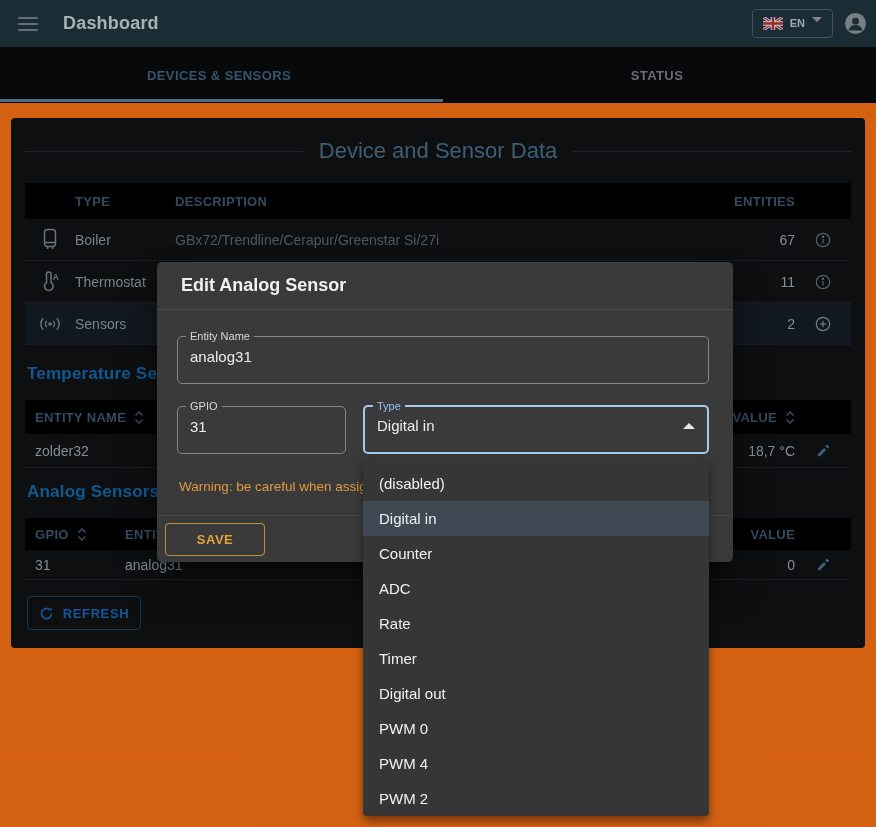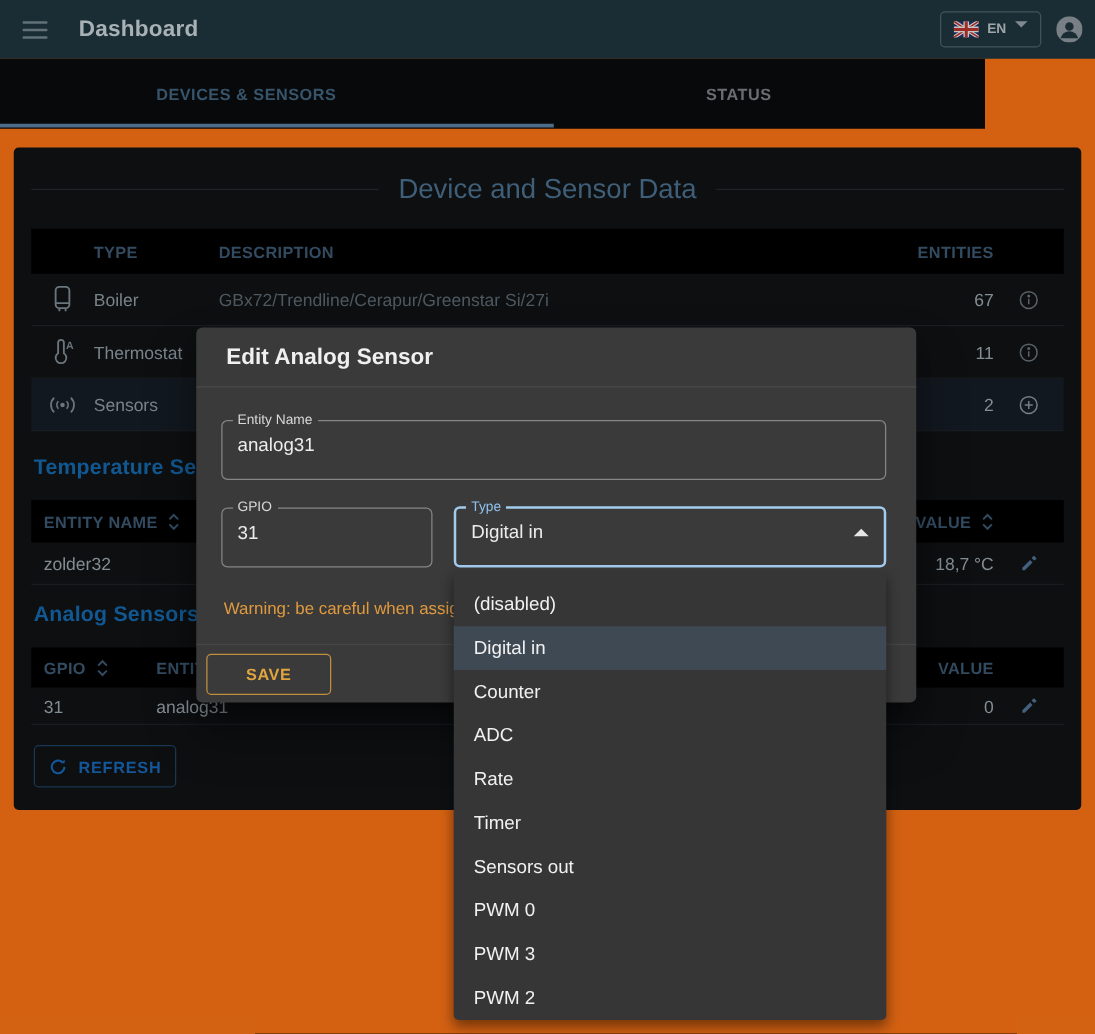--- a/index.html
+++ b/index.html
@@ -12,21 +12,21 @@
   .hamburger { width:20px; height:14px; margin-left:18px; display:flex; flex-direction:column; justify-content:space-between; cursor:pointer; }
   .hamburger span { display:block; height:2px; background:#74858d; border-radius:1px; }
   .app-title { margin-left:25px; font-size:18px; font-weight:bold; color:#c6d0d6; letter-spacing:.2px; }
   .appbar-right { margin-left:auto; display:flex; align-items:center; margin-right:10px; }
   .lang-btn { display:flex; gap:7px; border:1px solid #4e6169; border-radius:4px; padding:7px 10px; cursor:pointer; background:transparent; }
   .lang-label { font-size:11px; font-weight:bold; color:#b9c3c8; }
   .caret-down { width:0; height:0; border-left:5px solid transparent; border-right:5px solid transparent; border-top:5px solid #97a2a8; }
   .avatar { margin-left:12px; width:21px; height:21px; }
 
   
-  .tabbar { position:absolute; left:0; top:47px; width:788px; height:56px; background:#0a0b0c; display:flex; z-index:1; }
+  .tabbar { position:absolute; left:0; top:47px; width:876px; height:56px; background:#0a0b0c; display:flex; z-index:1; }
   .tab { flex:1; display:flex; align-items:center; justify-content:center; font-size:13px; font-weight:bold; letter-spacing:.4px; cursor:pointer; position:relative; }
   .tab.active { color:#40637e; }
   .tab.inactive { color:#7c8186;text-align:center; }
   .tab-underline { position:absolute; left:0; bottom:1px; width:443px; height:3px; background:#5b7fa0; }
 
   
   .card { position:absolute; left:11px; top:118px; width:854px; height:530px; background:#101214; border-radius:4px; z-index:1; }
 
   .section-title-row { position:absolute; top:20px; left:14px; right:14px; display:flex; align-items:center; }
   .section-title-row .line { flex:1; height:1px; background:#25292d; }
@@ -320,19 +320,19 @@
     </div>
   </div>
 
   <div class="dropdown">
     <div class="dd-opt">(disabled)</div>
     <div class="dd-opt selected">Digital in</div>
     <div class="dd-opt">Counter</div>
     <div class="dd-opt">ADC</div>
     <div class="dd-opt">Rate</div>
     <div class="dd-opt">Timer</div>
-    <div class="dd-opt">Sensors out</div>
+    <div class="dd-opt">Digital out</div>
     <div class="dd-opt">PWM 0</div>
-    <div class="dd-opt">PWM 3</div>
+    <div class="dd-opt">PWM 4</div>
     <div class="dd-opt">PWM 2</div>
   </div>
 
 </div>
 
 </body></html>

